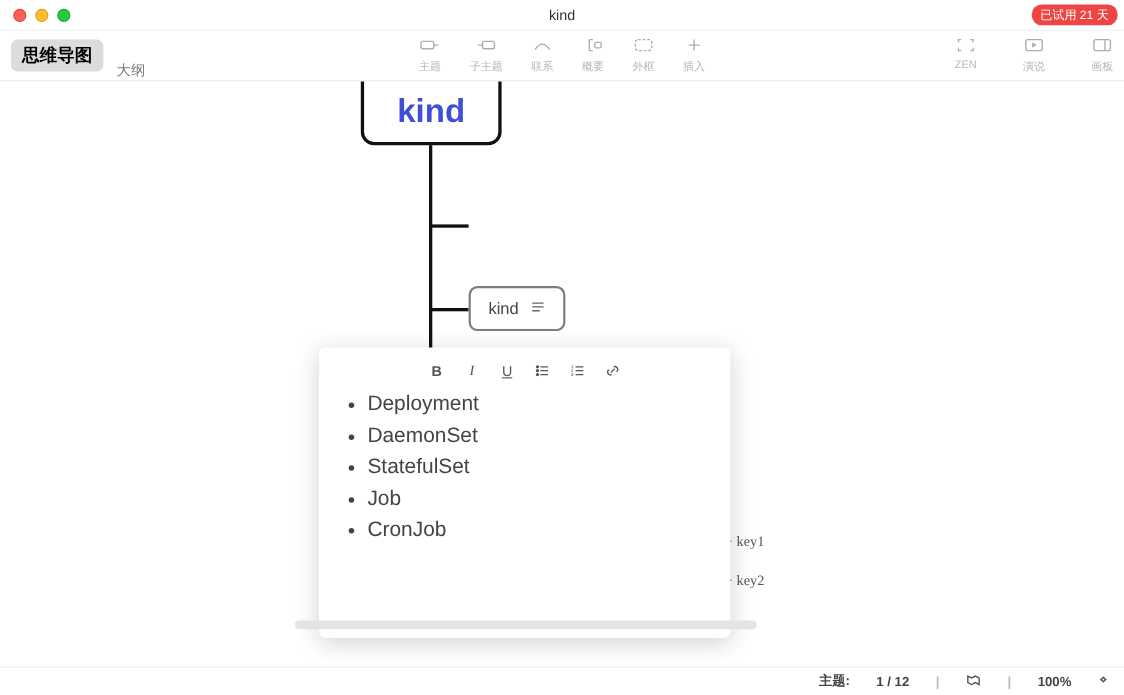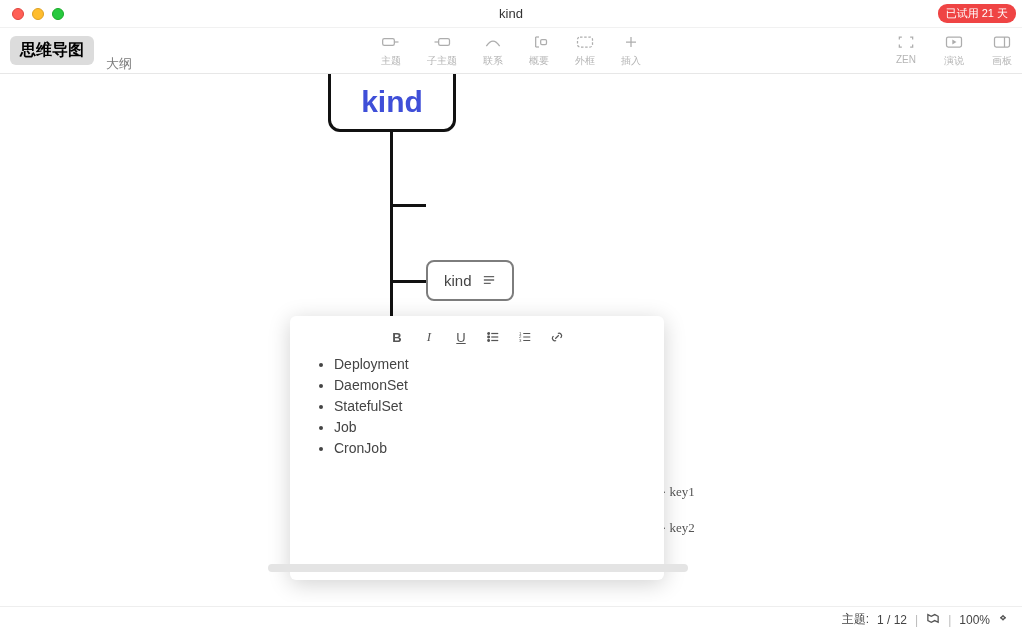--- a/index.html
+++ b/index.html
@@ -14,21 +14,21 @@
   .win-title { position: absolute; left: 0; right: 0; text-align: center; font-size: 13px; color: #333; pointer-events: none; }
   .trial-badge { position: absolute; right: 6px; top: 4px; background: #ef4444; color: #fff; font-size: 11px; padding: 2px 8px; border-radius: 9px; }
   
   .toolbar { height: 46px; border-bottom: 1px solid #e7e7e7; display: flex; align-items: center; padding: 0 10px; }
   .view-toggle { display: flex; align-items: center; gap: 2px; }
   .seg-active { background: #dcdcdc; border-radius: 6px; padding: 4px 10px; font-size: 16px; font-weight: 600; color: #000000; }
   .seg-inactive { padding: 4px 10px; font-size: 13px; color: #7a7a7a; margin-top: 27px; }
   .center-tools { position: absolute; left: 50%; transform: translateX(-50%); display: flex; gap: 26px; text-align: center; }
   .tool { display: flex; flex-direction: column; align-items: center; color: #b5b5b5; font-size: 10px; gap: 2px; cursor: pointer; }
   .tool svg { width: 20px; height: 16px; stroke: #adadad; fill: none; stroke-width: 1.5; }
-  .right-tools { margin-left: auto; display: flex; gap: 28px; }
+  .right-tools { margin-left: auto; display: flex; gap: 42px; }
   
   .canvas { position: relative; width: 100%; height: 528px; background: #fff; overflow: hidden; }
   .root-node { position: absolute; left: 328px; top: -12px; width: 128px; height: 70px; background: #fff; border: 3px solid #111; border-radius: 12px; display: flex; align-items: center; justify-content: center; font-size: 30px; font-weight: 700; color: #3f4fd8; padding-top: 10px; }
   .conn { position: absolute; background: #111; }
   .v1 { left: 390px; top: 58px; width: 3px; height: 250px; }
   .h1 { left: 390px; top: 130px; width: 36px; height: 3px; }
   .h2 { left: 390px; top: 206px; width: 36px; height: 3px; }
   .child-node { position: absolute; background: #efefef; border: 1px solid #d4d4d4; border-radius: 8px; padding: 8px 16px; font-size: 15px; color: #444; }
   .api-node { left: 426px; top: 116px; }
   .kind-node { left: 426px; top: 186px; background: #fff; border: 2px solid #7d7d7d; display: flex; align-items: center; gap: 10px; padding: 10px 16px; }
@@ -38,25 +38,25 @@
   .peek1 { left: 662px; top: 410px; }
   .peek2 { left: 662px; top: 446px; }
   
   .popover { position: absolute; left: 290px; top: 242px; width: 374px; height: 264px; background: #fff; border-radius: 6px; box-shadow: 0 4px 22px rgba(0,0,0,0.18); padding: 10px 16px 12px; }
   .pop-toolbar { display: flex; justify-content: center; gap: 14px; padding: 2px 0 8px; }
   .fmt { width: 18px; height: 18px; display: flex; align-items: center; justify-content: center; color: #555; font-size: 13px; cursor: pointer; }
   .fmt.bold { font-weight: 800; }
   .fmt.italic { font-style: italic; font-family: Georgia, serif; }
   .fmt.under { text-decoration: underline; }
   .fmt svg { width: 14px; height: 14px; stroke: #555; fill: none; stroke-width: 1.4; }
-  .note-list { list-style: disc; padding-left: 28px; font-size: 14px; color: #444; line-height: 1.5; }
+  .note-list { list-style: disc; padding-left: 28px; font-size: 19px; color: #444; line-height: 1.5; }
   
   .hscroll { position: absolute; left: 268px; bottom: 30px; width: 420px; height: 8px; background: #e4e4e4; border-radius: 4px; }
   
-  .statusbar { position: absolute; bottom: 0; left: 0; right: 0; height: 26px; border-top: 1px solid #eee; display: flex; align-items: center; justify-content: flex-end; padding: 0 14px; font-size: 12px; color: #444; gap: 8px; }
+  .statusbar { position: absolute; bottom: 0; left: 0; right: 0; height: 26px; border-top: 1px solid #eee; display: flex; align-items: center; justify-content: flex-end; padding: 0 14px; font-size: 12px; color: #444; gap: 24px; font-weight: bold; }
   .sb-sep { color: #bbb; }
   .sb-icon svg { width: 14px; height: 12px; stroke: #555; fill: none; stroke-width: 1.5; }
   .chev svg { width: 10px; height: 10px; stroke: #555; fill: none; stroke-width: 1.6; }
 </style>
 </head>
 <body>
 
 <div class="titlebar">
   <div class="traffic">
     <div class="dot red"></div>

